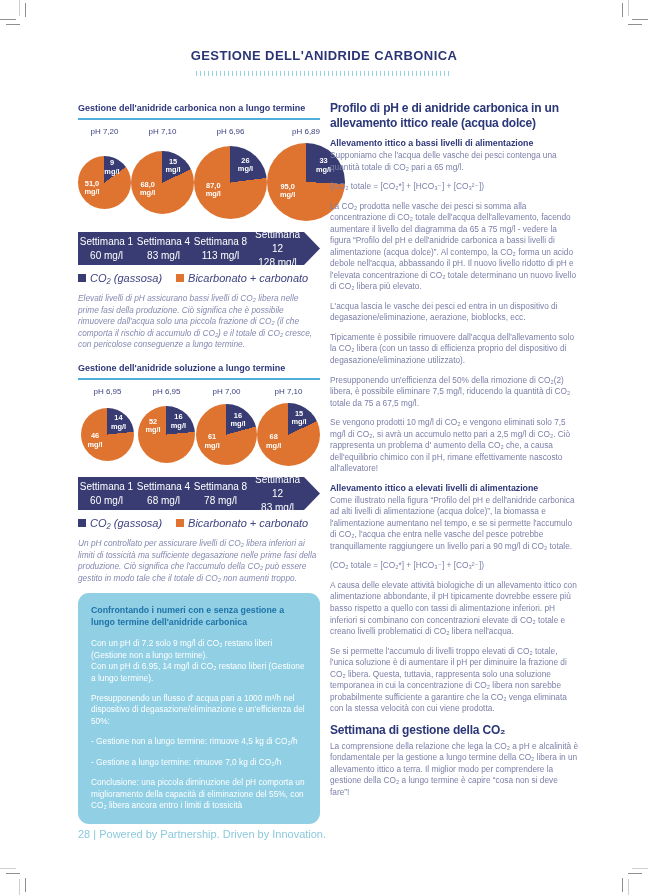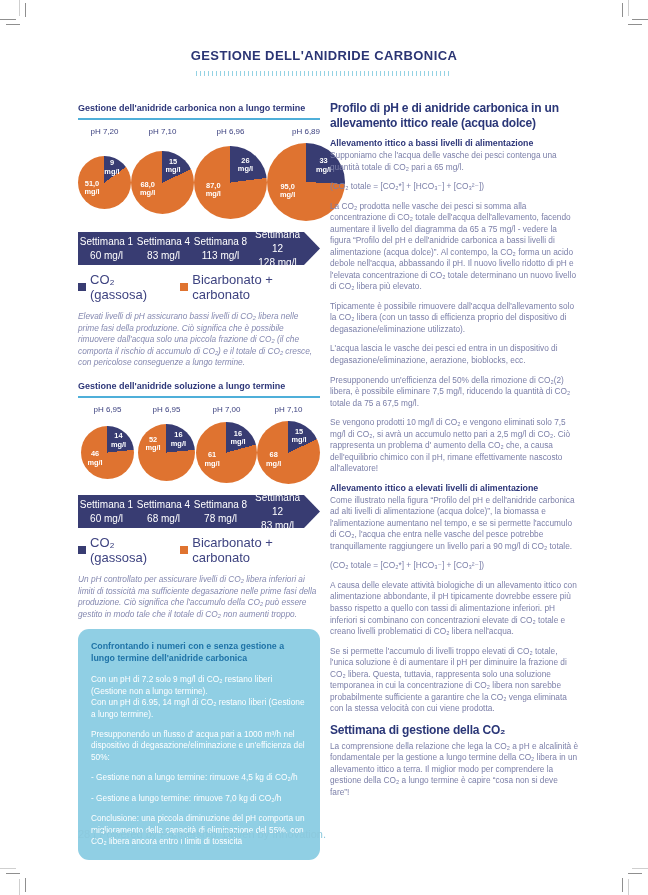--- a/index.html
+++ b/index.html
@@ -23,21 +23,21 @@
   .pie-col{flex:1;display:flex;flex-direction:column;align-items:center;}
   .ph-label{font-size:8px;color:#3E4380;margin-bottom:3px;}
   .pie-box{display:flex;align-items:center;justify-content:center;}
   .pie{border-radius:50%;position:relative;}
   .pie-label{position:absolute;transform:translate(-50%,-50%);color:#fff;font-size:7.4px;
     line-height:1.12;text-align:center;font-weight:bold;white-space:pre-line;}
   .arrow-banner{margin-top:7px;height:33px;background:#383C72;display:flex;align-items:center;
     padding-right:14px;clip-path:polygon(0 0,calc(100% - 16px) 0,100% 50%,calc(100% - 16px) 100%,0 100%);}
   .arrow-cell{flex:1;text-align:center;color:#fff;font-size:10px;line-height:1.4;}
   .legend{display:flex;gap:14px;margin-top:7px;align-items:center;}
-  .legend-item{display:flex;align-items:center;gap:4px;font-size:13px;color:#3E4380;}
+  .legend-item{display:flex;align-items:center;gap:4px;font-size:11px;color:#3E4380;font-style:italic;}
   .legend-swatch{width:8px;height:8px;flex:0 0 auto;}
   .note{font-style:italic;color:#8589B0;font-size:8.3px;line-height:1.4;margin:9px 0 0;}
   .note + .chart-block{margin-top:12px;}
   
   .info-box{margin-top:9px;background:#90CFE4;border-radius:11px;padding:12px 13px 4px;}
   .info-box-title{color:#1F73A7;font-weight:bold;font-size:8.8px;line-height:1.35;margin:0 0 9px;}
   .info-box-body p{color:#ffffff;font-size:8.3px;line-height:1.38;margin:0 0 9px;white-space:pre-line;}
   
   .r-title{color:#2B3778;font-size:12px;font-weight:bold;line-height:1.25;letter-spacing:-.2px;margin:0 0 3px;}
   .r-sub{color:#2E3779;font-size:8.8px;font-weight:bold;margin:7px 0 2px;}
@@ -259,22 +259,22 @@
     </div>
   </div>
 
   <div class="col-right">
     <h1 class="r-title">Profilo di pH e di anidride carbonica in un allevamento ittico reale (acqua dolce)</h1>
     <h2 class="r-sub">Allevamento ittico a bassi livelli di alimentazione</h2>
     <div class="r-paras">
         <p>Supponiamo che l'acqua delle vasche dei pesci contenga una quantità totale di CO₂ pari a 65 mg/l.</p>
         <p>(CO₂ totale = [CO₂*] + [HCO₃⁻] + [CO₃²⁻])</p>
         <p>La CO₂ prodotta nelle vasche dei pesci si somma alla concentrazione di CO₂ totale dell'acqua dell'allevamento, facendo aumentare il livello del diagramma da 65 a 75 mg/l - vedere la figura “Profilo del pH e dell'anidride carbonica a bassi livelli di alimentazione (acqua dolce)”. Al contempo, la CO₂ forma un acido debole nell'acqua, abbassando il pH. Il nuovo livello ridotto di pH e l'elevata concentrazione di CO₂ totale determinano un nuovo livello di CO₂ libera più elevato.</p>
+        <p>L'acqua lascia le vasche dei pesci ed entra in un dispositivo di degasazione/eliminazione, aerazione, bioblocks, ecc.</p>
         <p>Tipicamente è possibile rimuovere dall'acqua  dell'allevamento solo la CO₂ libera (con un tasso di efficienza proprio del dispositivo di degasazione/eliminazione utilizzato).</p>
-        <p>L'acqua lascia le vasche dei pesci ed entra in un dispositivo di degasazione/eliminazione, aerazione, bioblocks, ecc.</p>
         <p>Presupponendo un'efficienza del 50% della rimozione di CO₂(2) libera, è possibile eliminare 7,5 mg/l, riducendo la quantità di CO₂ totale da 75 a 67,5 mg/l.</p>
         <p>Se vengono prodotti 10 mg/l di CO₂ e vengono eliminati solo 7,5 mg/l di CO₂, si avrà un accumulo netto pari a 2,5 mg/l di CO₂. Ciò rappresenta un problema d' aumento della CO₂ che, a causa dell'equilibrio chimico con il pH, rimane effettivamente nascosto all'allevatore!</p>
       </div>
     <h2 class="r-sub">Allevamento ittico a elevati livelli di alimentazione</h2>
     <div class="r-paras">
         <p>Come illustrato nella figura “Profilo del pH e dell'anidride carbonica ad alti livelli di alimentazione (acqua dolce)”, la biomassa e l'alimentazione aumentano nel tempo, e se si permette l'accumulo di CO₂, l'acqua che entra nelle vasche del pesce potrebbe tranquillamente raggiungere un livello pari a 90 mg/l di CO₂ totale.</p>
         <p>(CO₂ totale = [CO₂*] + [HCO₃⁻] + [CO₃²⁻])</p>
         <p>A causa delle elevate attività biologiche di un allevamento ittico con alimentazione abbondante, il pH tipicamente dovrebbe essere più basso rispetto a quello con tassi di alimentazione inferiori. pH inferiori si combinano con concentrazioni elevate di CO₂ totale e creano livelli problematici di CO₂ libera nell'acqua.</p>
         <p>Se si permette l'accumulo di livelli troppo elevati di CO₂ totale, l'unica soluzione è di aumentare il pH per diminuire la frazione di CO₂ libera. Questa, tuttavia, rappresenta solo una soluzione temporanea in cui la concentrazione di CO₂ libera non sarebbe probabilmente sufficiente a garantire che la CO₂ venga eliminata con la stessa velocità con cui viene prodotta.</p>
       </div>

